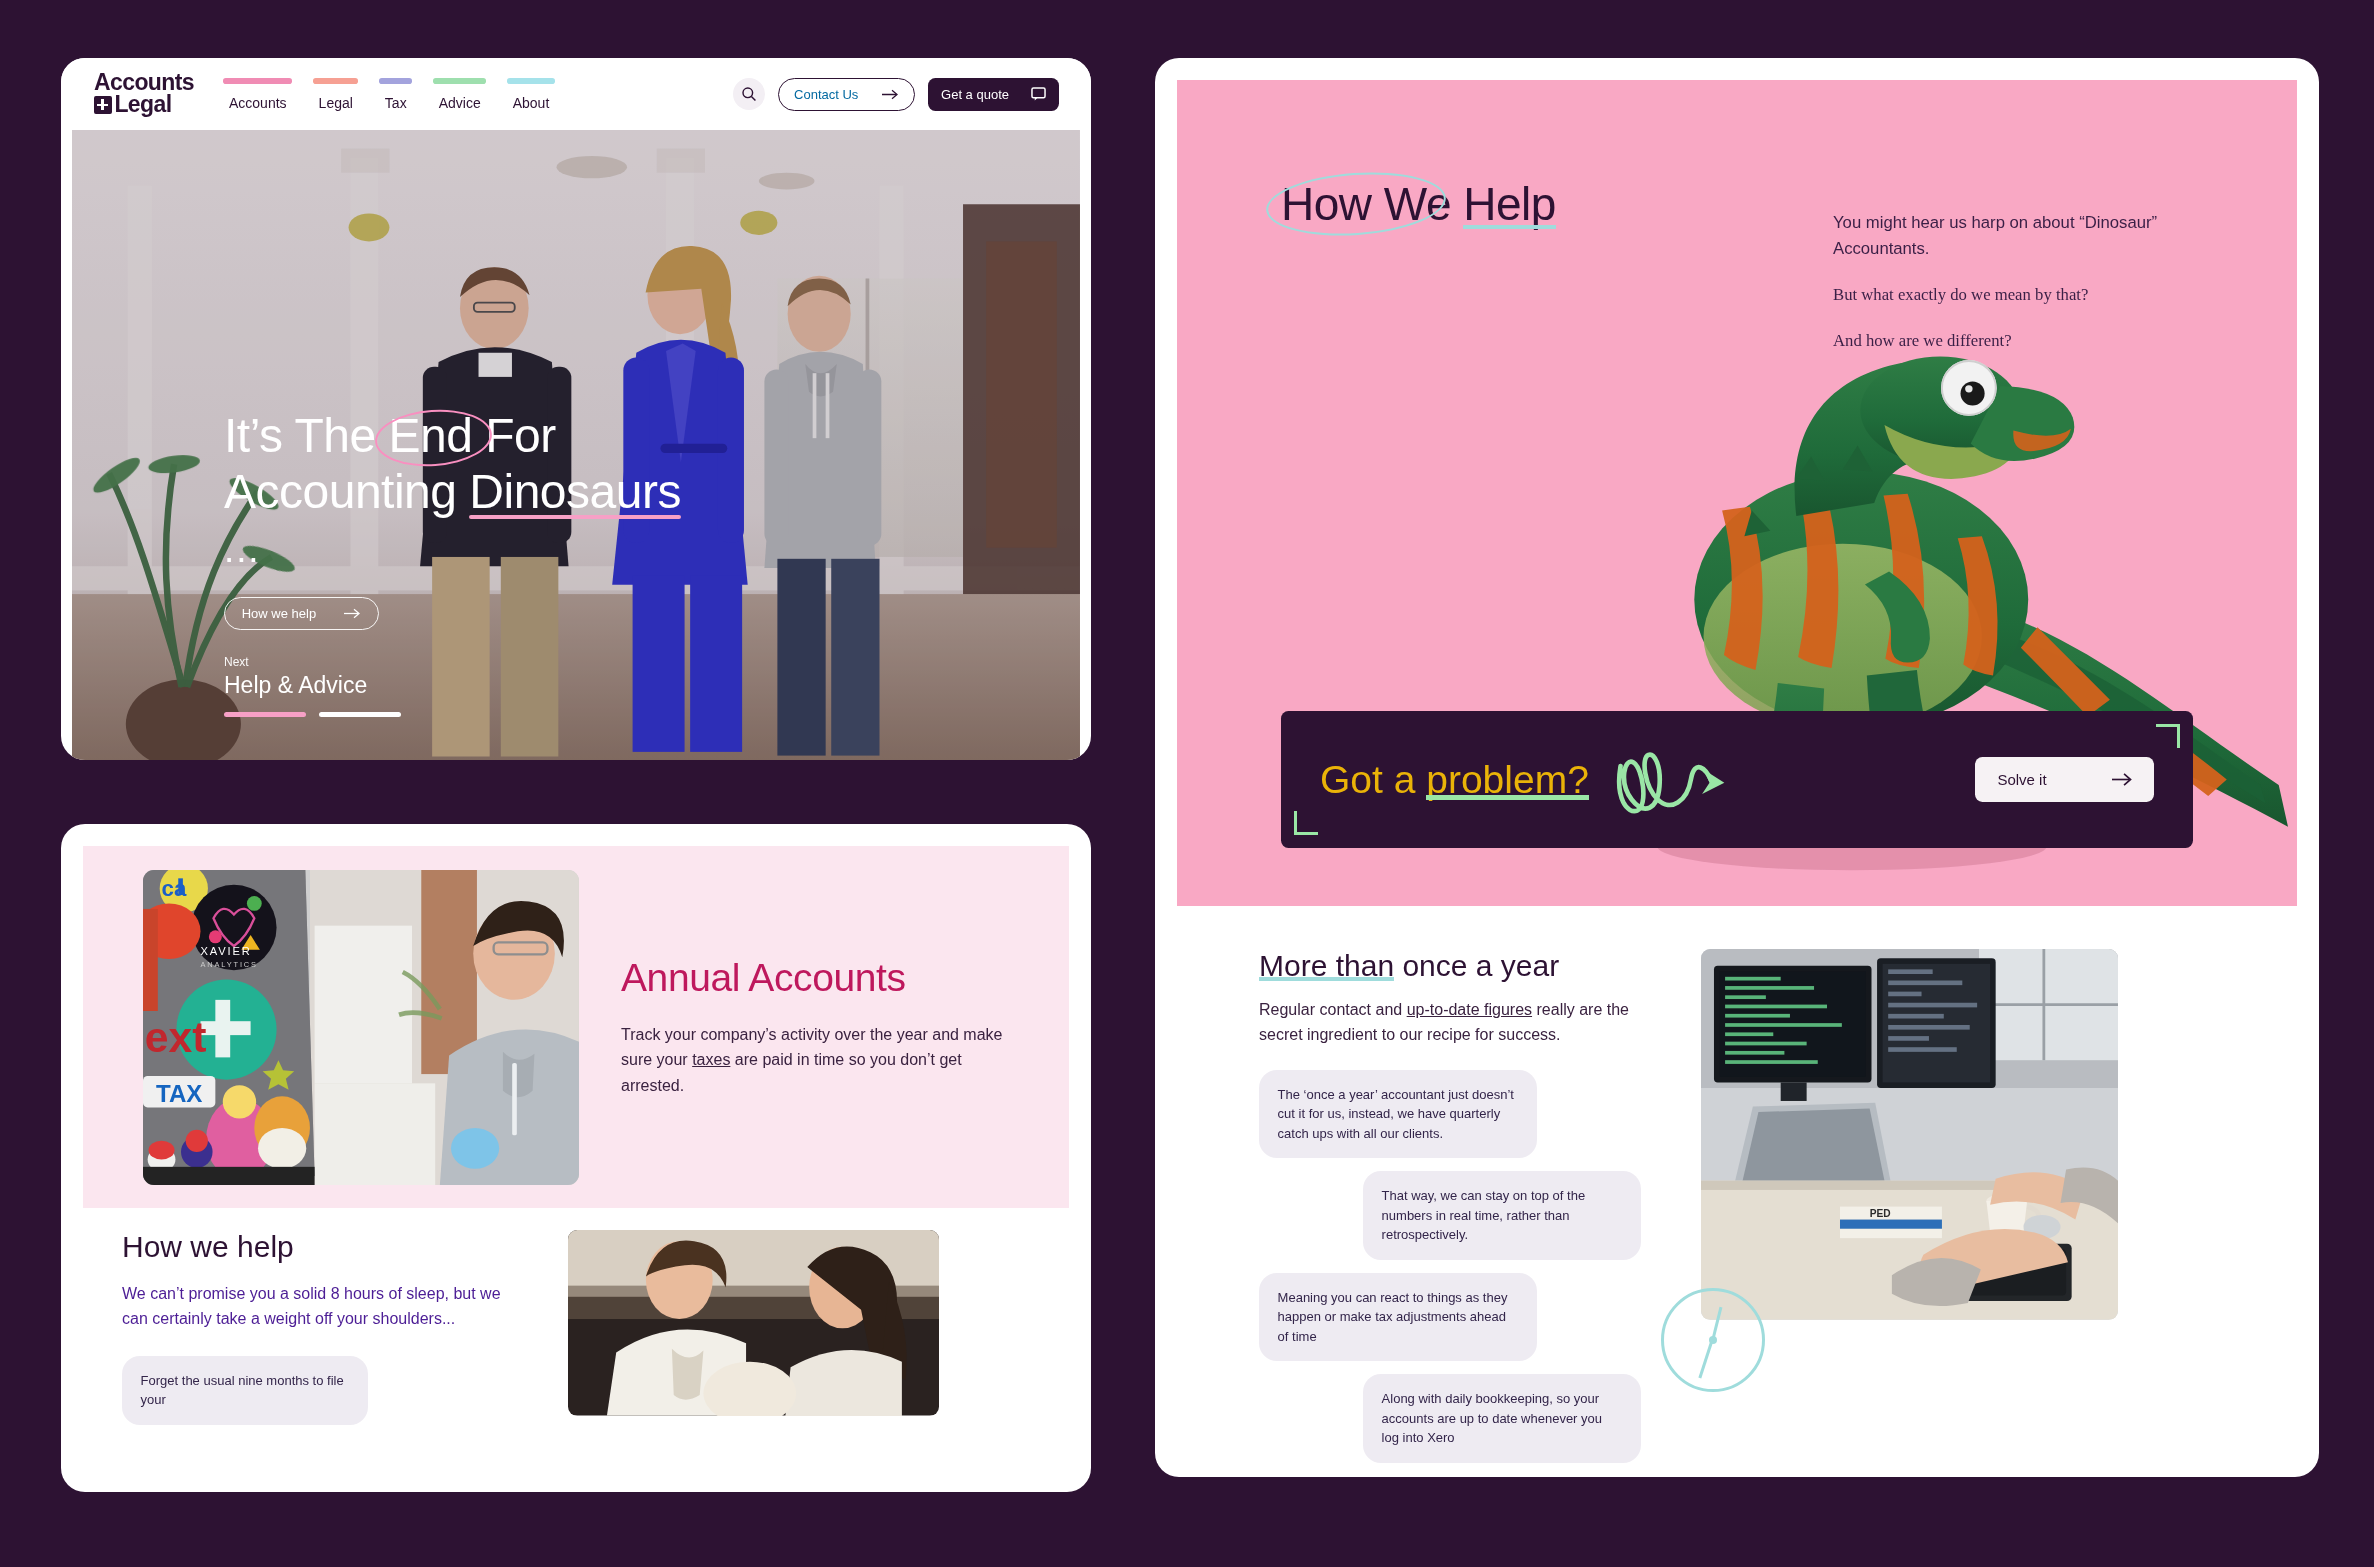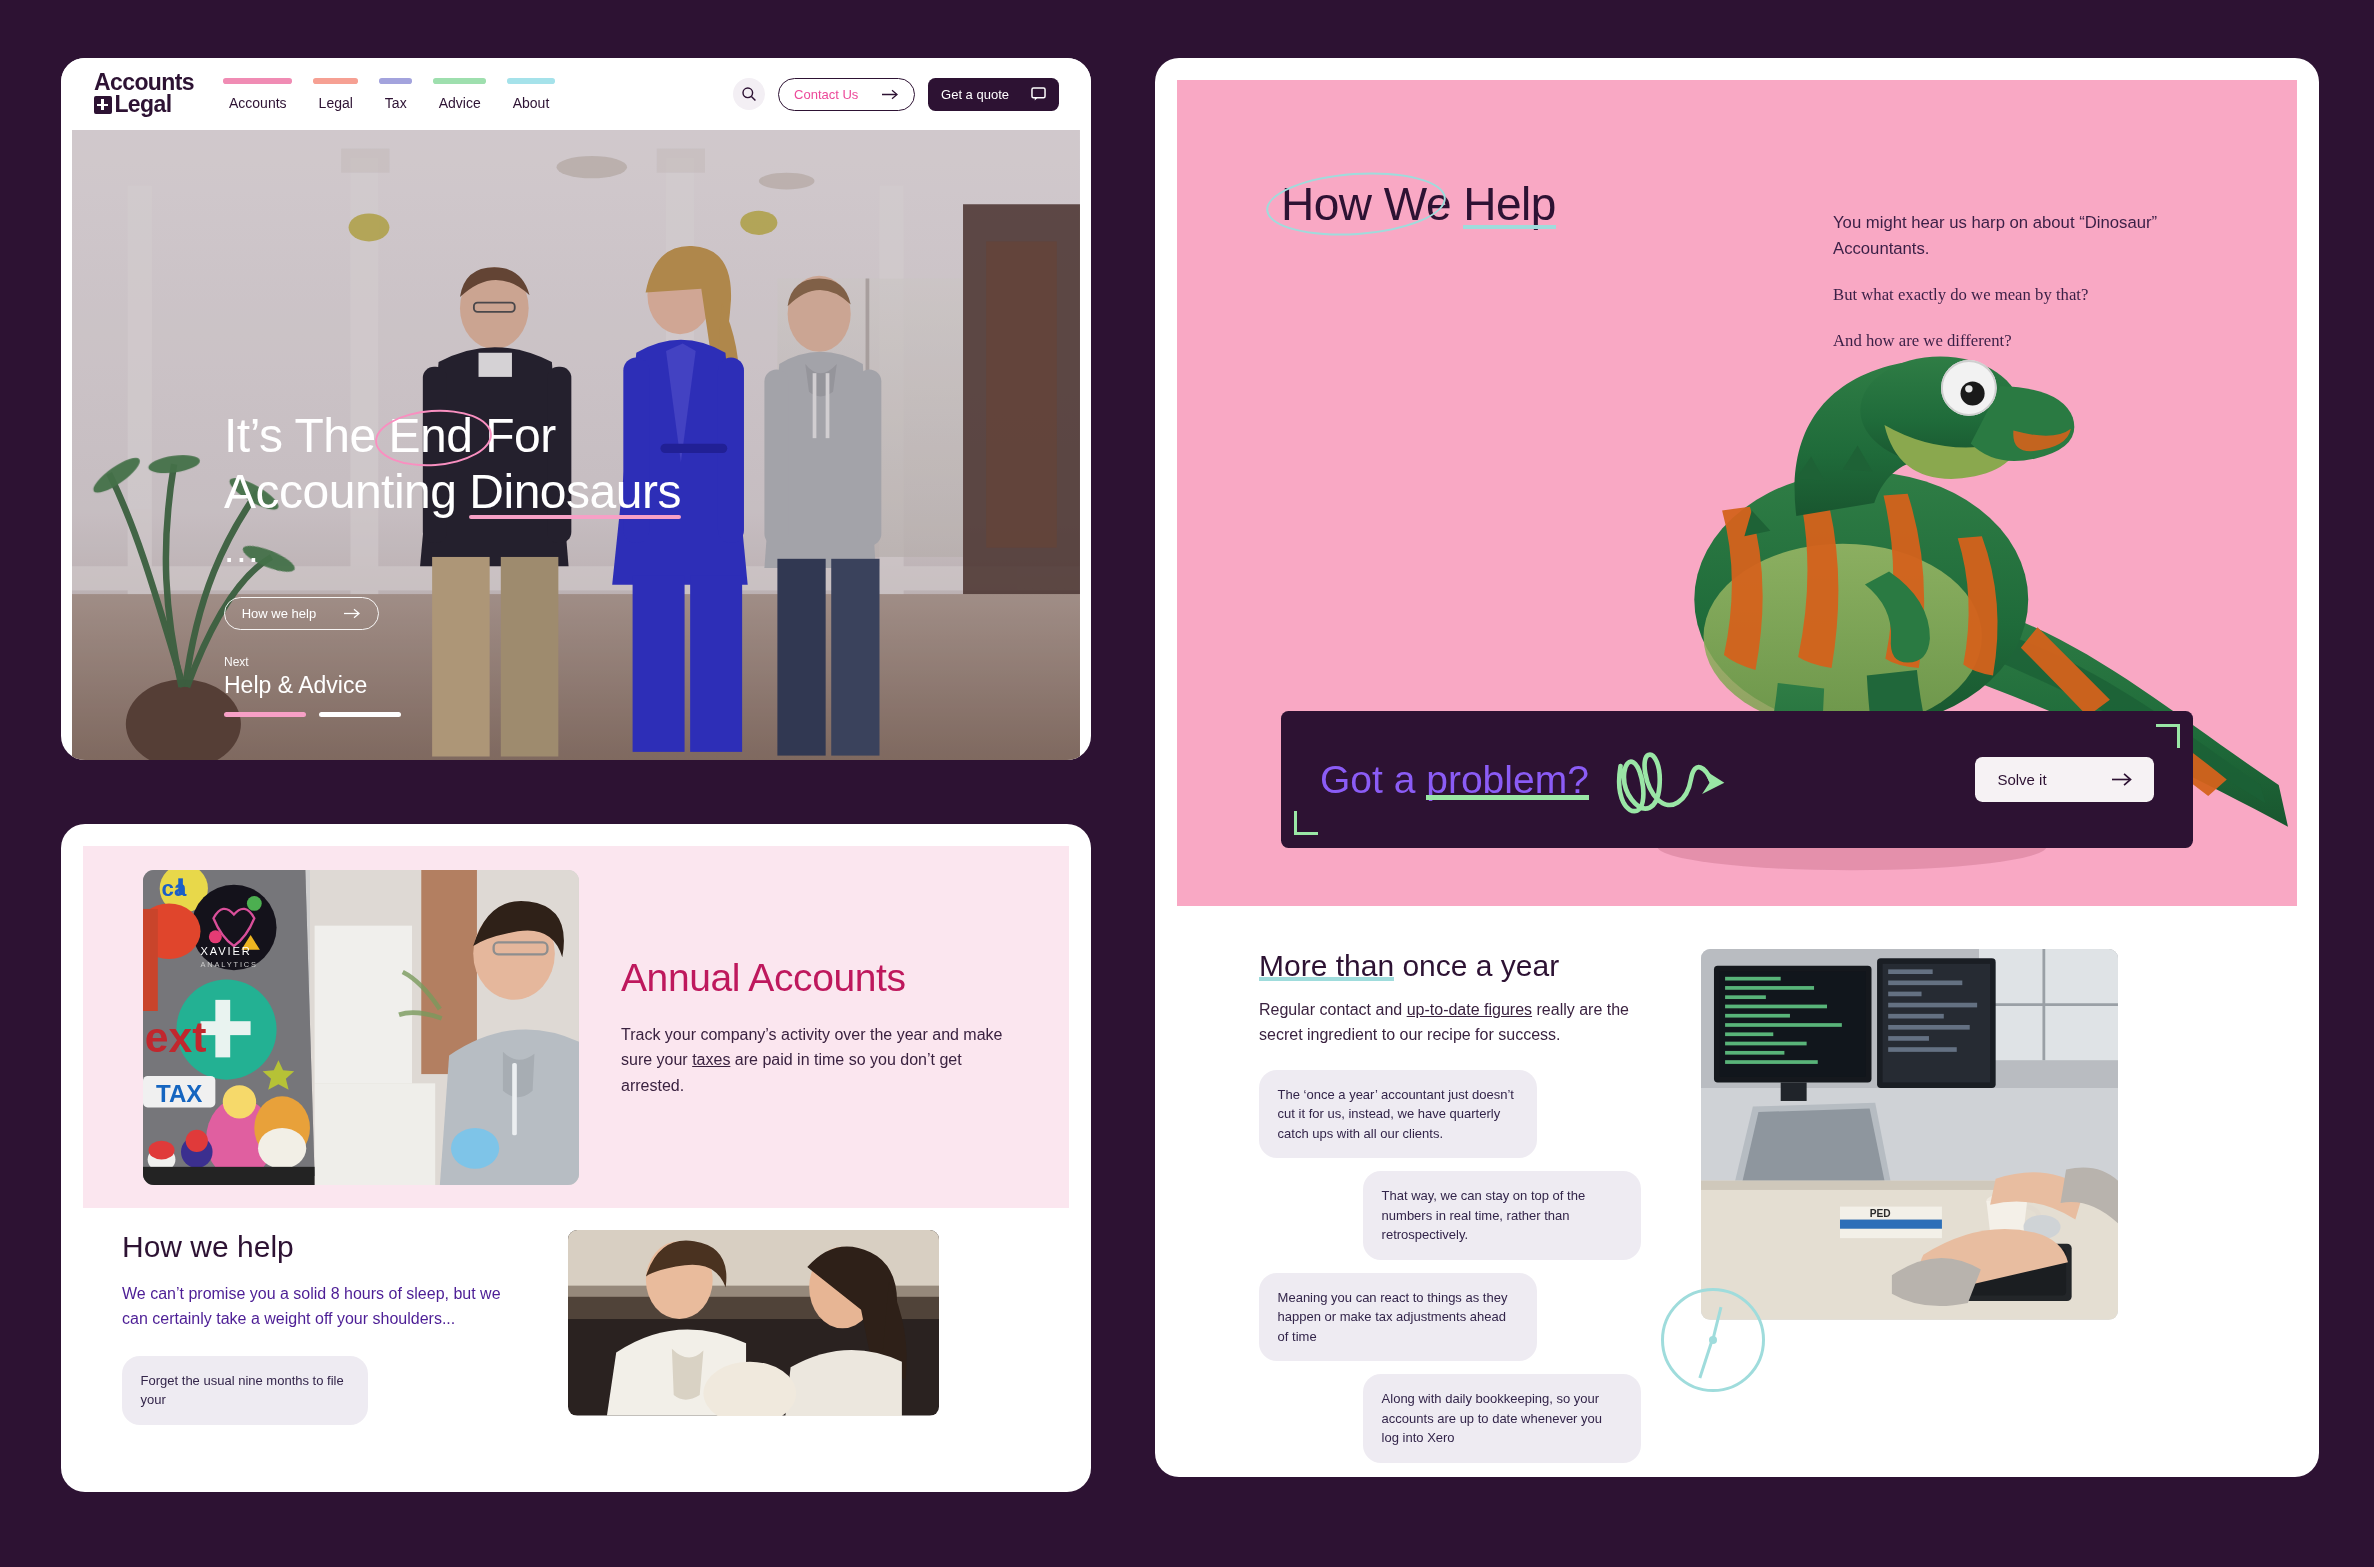--- a/index.html
+++ b/index.html
@@ -24,21 +24,21 @@
   .plus-box:before, .plus-box:after { content:""; position:absolute; background:#fff; }
   .plus-box:before { left:7.4px; top:3.2px; width:2.8px; height:11px; }
   .plus-box:after  { top:7.4px; left:3.2px; height:2.8px; width:11px; }
 
   .nav-links { display:flex; align-items:center; gap:32px; margin-left:24px; position:relative; padding-top:3.7px;}
   .nav-link { font-size:14px; color:#2d1233; position:relative; padding-top:15px; cursor:pointer; white-space:nowrap;}
   .nav-link .bar { position:absolute; top:-1.9px; left:-5.6px; right:-5.6px; height:5.6px; border-radius:2.8px; }
 
   .nav-right { margin-left:auto; display:flex; align-items:center; gap:13px; }
   .search-btn { width:32px; height:32px; border-radius:50%; background:#f3eff4; display:flex; align-items:center; justify-content:center; cursor:pointer;}
-  .btn-outline { border:1.5px solid #2d1233; border-radius:18.6px; height:33px; display:flex; align-items:center; gap:24px; padding:0 15px; font-size:13px; color:#ec4899; cursor:pointer; white-space:nowrap;}
+  .btn-outline { border:1.5px solid #2d1233; border-radius:18.6px; height:33px; display:flex; align-items:center; gap:24px; padding:0 15px; font-size:13px; color:#0369a1; cursor:pointer; white-space:nowrap;}
   .btn-solid { background:#2d1233; color:#fff; border-radius:7.4px; height:33px; display:flex; align-items:center; gap:22px; padding:0 13px; font-size:13px; cursor:pointer; white-space:nowrap;}
 
   
   .hero-media { position:relative; height:630px; margin:0 11px 0 11px; border-radius:0; overflow:hidden; }
   .hero-photo { position:absolute; inset:0; }
 
   .hero-copy { position:absolute; left:152px; top:278px; width:594px; color:#fff; }
   .hero-title { font-size:48px; line-height:1.16; font-weight:400; letter-spacing:-0.5px; position:relative; }
   .circle-end { position:relative; display:inline-block;text-align:right; }
   .circle-end:after {
@@ -83,21 +83,21 @@
   .circle-how:after { content:""; position:absolute; left:-15px; top:-3.7px; width:176px; height:58px; border:2.8px solid #9fdcdc; border-radius:50%; transform:rotate(-4deg);}
   .ul-teal { position:relative; display:inline-block;}
   .ul-teal:after { content:""; position:absolute; left:0; right:0; bottom:1.9px; height:3.7px; background:#9fdcdc;}
 
   .ph-copy { position:absolute; right:93px; top:130px; width:371px; color:#3a1f46; font-size:16.7px; line-height:1.55;}
   .ph-copy p + p { margin-top:20.4px;font-family:Liberation Serif, serif; }
 
   .dino { position:absolute; right:9.3px; bottom:-9.3px; width:770px; height:594px;}
 
   .banner { position:absolute; left:104px; right:104px; bottom:58px; background:#2d1233; border-radius:7.4px; height:137px; display:flex; align-items:center; padding:0 39px;}
-  .banner-h { font-size:39px; color:#8b5cf6; font-weight:400; }
+  .banner-h { font-size:39px; color:#eab308; font-weight:400; }
   .ul-green { position:relative; display:inline-block;}
   .ul-green:after { content:""; position:absolute; left:0; right:0; bottom:1.9px; height:4.6px; background:#9ae6a6;}
   .corner { position:absolute; width:24px; height:24px; border:3.7px solid #9ae6a6;}
   .corner.tr { right:13px; top:13px; border-left:none; border-bottom:none;}
   .corner.bl { left:13px; bottom:13px; border-right:none; border-top:none;}
   .squiggle { margin-left:24px; }
   .solve-btn { margin-left:auto; background:#f6f2f4; color:#2d1233; border-radius:7.4px; height:45px; display:flex; align-items:center; gap:65px; padding:0 22px; font-size:15px; cursor:pointer; white-space:nowrap;}
 
   
   .rlower { display:flex; padding:43px 104px 12px 104px; gap:43px;}

